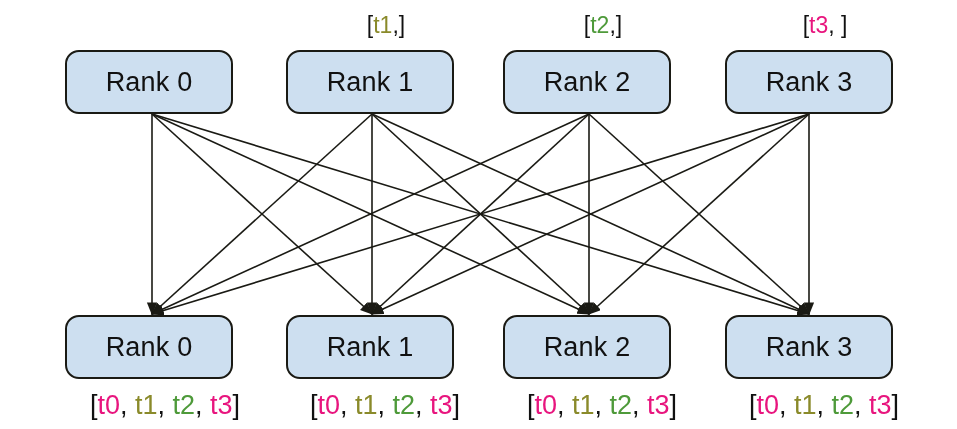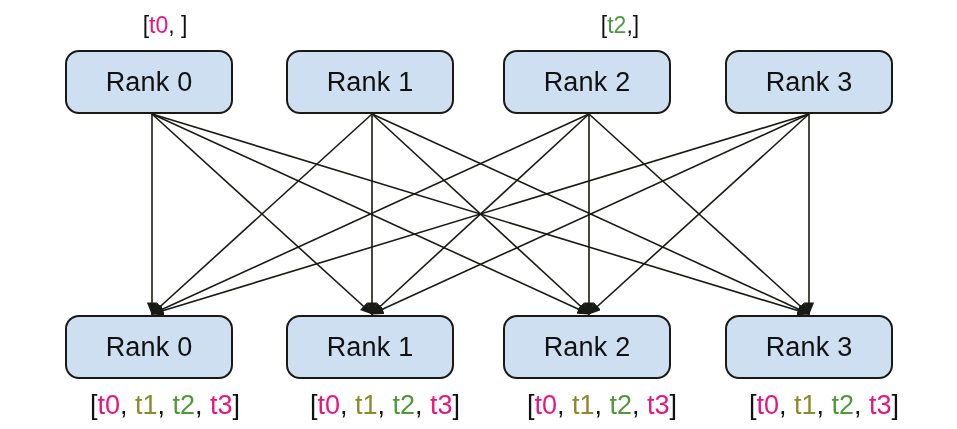--- a/index.html
+++ b/index.html
@@ -78,22 +78,23 @@
         <line x1="589" y1="114" x2="372" y2="314" stroke="#1a1a14" stroke-width="1.6" marker-end="url(#arrowhead)"></line>
         <line x1="589" y1="114" x2="589" y2="314" stroke="#1a1a14" stroke-width="1.6" marker-end="url(#arrowhead)"></line>
         <line x1="589" y1="114" x2="809" y2="314" stroke="#1a1a14" stroke-width="1.6" marker-end="url(#arrowhead)"></line>
         <line x1="809" y1="114" x2="152" y2="314" stroke="#1a1a14" stroke-width="1.6" marker-end="url(#arrowhead)"></line>
         <line x1="809" y1="114" x2="372" y2="314" stroke="#1a1a14" stroke-width="1.6" marker-end="url(#arrowhead)"></line>
         <line x1="809" y1="114" x2="589" y2="314" stroke="#1a1a14" stroke-width="1.6" marker-end="url(#arrowhead)"></line>
         <line x1="809" y1="114" x2="809" y2="314" stroke="#1a1a14" stroke-width="1.6" marker-end="url(#arrowhead)"></line>
       </g>
   </svg>
 
-  <div class="tag tag-top" style="left:65px; top:14px;"><span class="tk" style="color: rgb(17, 17, 17);">[</span><span class="tk" style="color: rgb(232, 21, 126);">t0</span><span class="tk" style="color: rgb(17, 17, 17);">, ]</span></div>
-  <div class="tag tag-top" style="left:520px; top:14px;"><span class="tk" style="color: rgb(17, 17, 17);">[</span><span class="tk" style="color: rgb(78, 154, 58);">t2</span><span class="tk" style="color: rgb(17, 17, 17);">,]</span></div>
+  <div class="tag tag-top" style="left:286px; top:14px;"><span class="tk" style="color: rgb(17, 17, 17);">[</span><span class="tk" style="color: rgb(138, 138, 42);">t1</span><span class="tk" style="color: rgb(17, 17, 17);">,]</span></div>
+  <div class="tag tag-top" style="left:503px; top:14px;"><span class="tk" style="color: rgb(17, 17, 17);">[</span><span class="tk" style="color: rgb(78, 154, 58);">t2</span><span class="tk" style="color: rgb(17, 17, 17);">,]</span></div>
+  <div class="tag tag-top" style="left:725px; top:14px;"><span class="tk" style="color: rgb(17, 17, 17);">[</span><span class="tk" style="color: rgb(232, 21, 126);">t3</span><span class="tk" style="color: rgb(17, 17, 17);">, ]</span></div>
 
   <div class="node-box" style="left:65px; top:50px; width:168px; height:64px;">
     <span class="node-label">Rank 0</span>
   </div>
   <div class="node-box" style="left:286px; top:50px; width:168px; height:64px;">
     <span class="node-label">Rank 1</span>
   </div>
   <div class="node-box" style="left:503px; top:50px; width:168px; height:64px;">
     <span class="node-label">Rank 2</span>
   </div>

